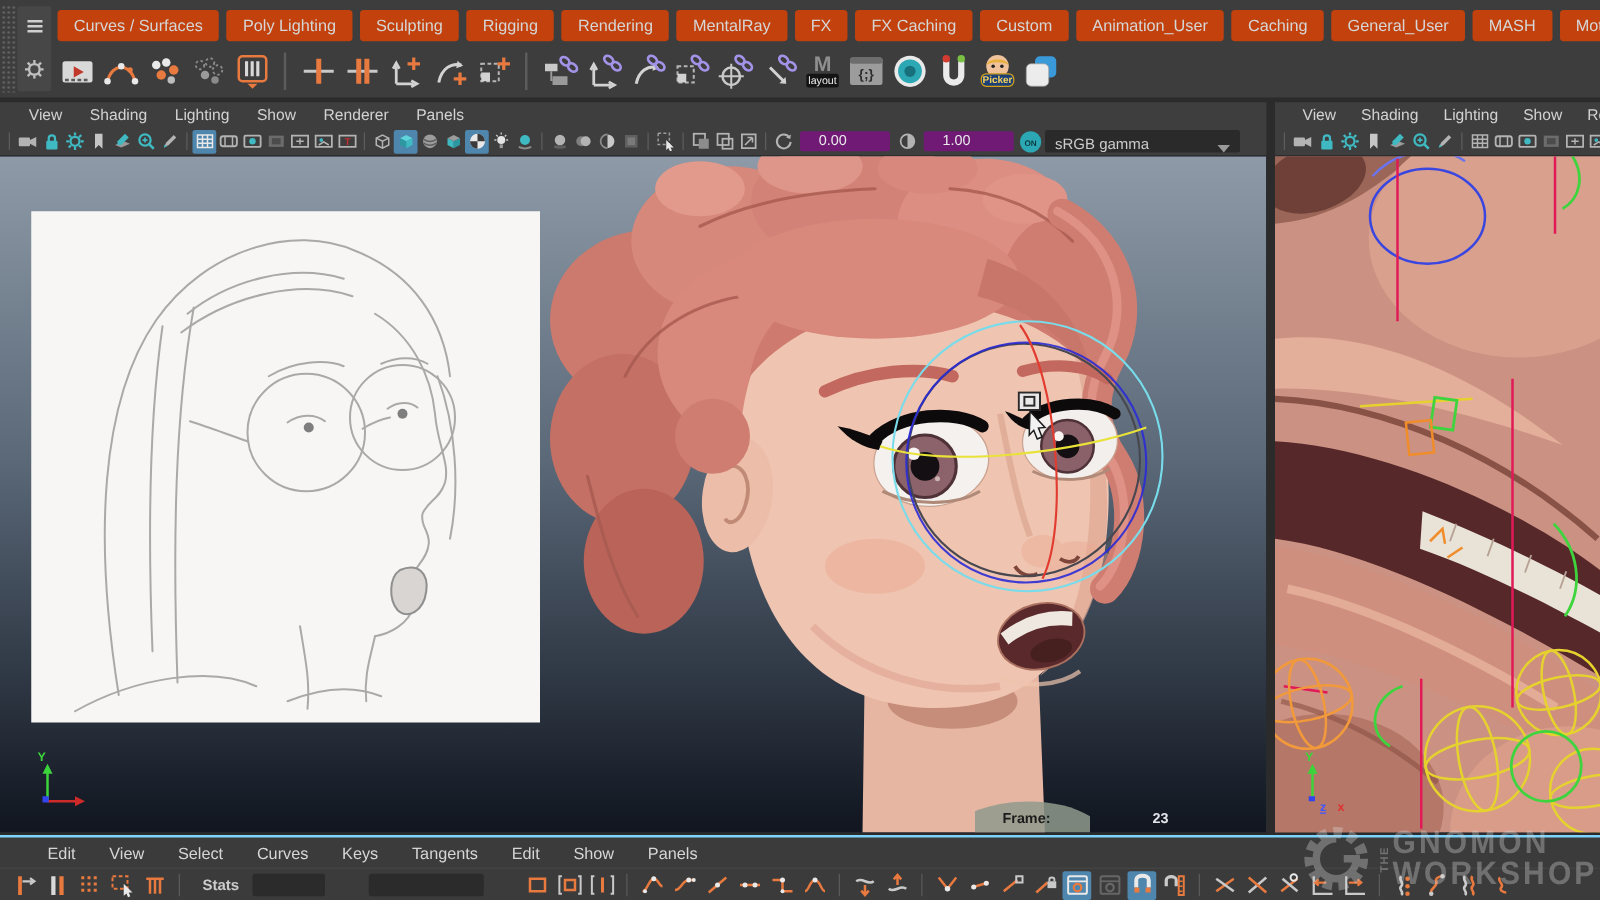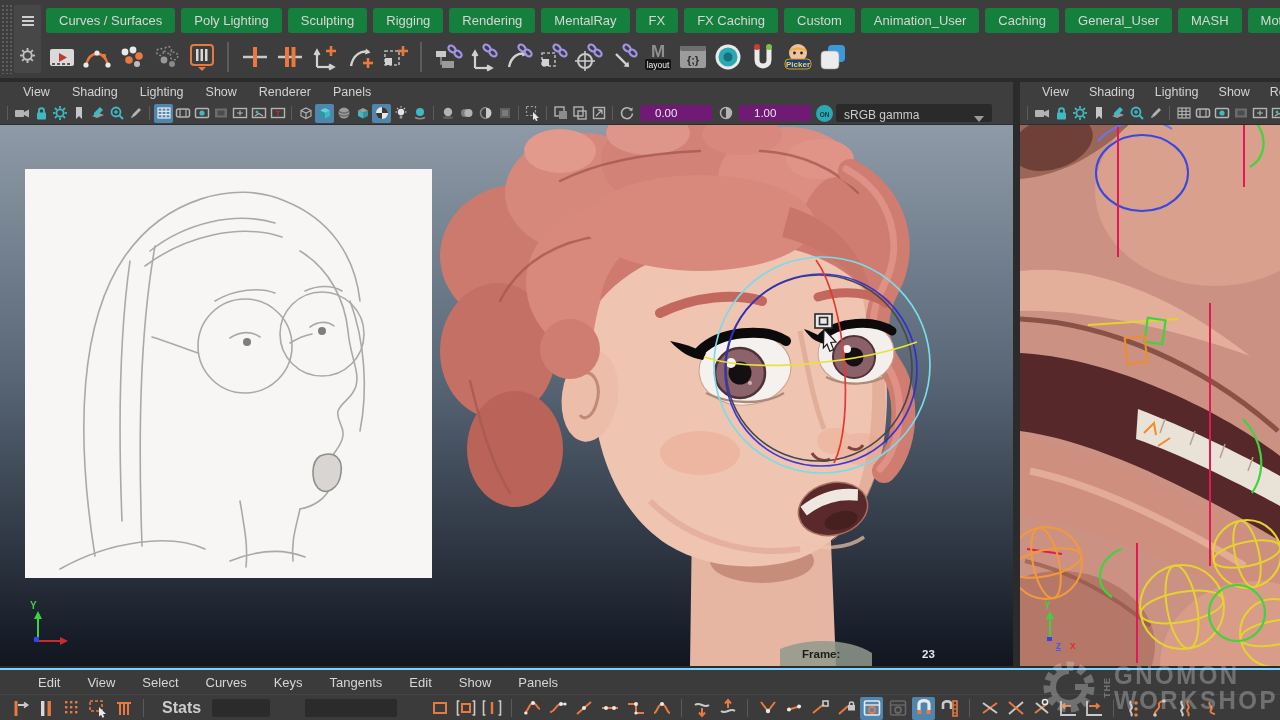--- a/index.html
+++ b/index.html
@@ -6,21 +6,21 @@
   .app{position:relative;width:1280px;height:720px;background:#2b2b2b;overflow:hidden;
        font-family:"Liberation Sans","DejaVu Sans",sans-serif;color:#d4d4d4;
        -webkit-user-select:none;user-select:none;}
   
   .topbar{position:absolute;left:0;top:0;width:1280px;height:78px;background:#3d3d3d;}
   .grip{position:absolute;left:1px;top:4px;width:12px;height:70px;
         background-image:radial-gradient(#5e5e5e 1px,transparent 1.2px);background-size:4px 4px;}
   .rail{position:absolute;left:14px;top:5px;width:27px;height:68px;background:#474747;border-radius:2px;
         display:flex;flex-direction:column;align-items:center;justify-content:space-between;padding:10px 0;box-sizing:border-box;}
   .menubar{position:absolute;left:46px;top:8px;display:flex;gap:6px;}
-  .mbtn{height:25px;line-height:25px;padding:0 13px;background:#15803d;border-radius:3px;
+  .mbtn{height:25px;line-height:25px;padding:0 13px;background:#c2410c;border-radius:3px;
         font-size:13px;color:#d6d6d6;white-space:nowrap;}
   .shelfrow{position:absolute;left:46px;top:40px;height:34px;display:flex;align-items:center;gap:4px;}
   .si{width:31px;height:31px;display:flex;align-items:center;justify-content:center;}
   .ssep{width:2px;height:30px;background:#5c5c5c;margin:0 6px;}
   
   .vp{position:absolute;top:82px;height:584px;background:#3e3e3e;}
   .vp.left{left:0;width:1013px;}
   .vp.right{left:1020px;width:260px;}
   .vpmenu{height:20px;display:flex;align-items:center;padding-left:12px;background:#3e3e3e;}
   .vpm{font-size:12.5px;color:#d2d2d2;padding:0 11px;white-space:nowrap;}
@@ -37,21 +37,21 @@
            border-right:5px solid transparent;border-top:6px solid #9a9a9a;}
   .vpcanvas{position:relative;height:541px;overflow:hidden;background:#1a2230;}
   
   .ge{position:absolute;left:0;top:668px;width:1280px;height:52px;background:#3b3b3b;border-top:2px solid #7dd3fc;box-sizing:border-box;}
   .gemenu{height:24px;display:flex;align-items:center;padding-left:38px;gap:27px;}
   .gem{font-size:13px;color:#d6d6d6;white-space:nowrap;}
   .getools{height:26px;display:flex;align-items:center;padding-left:8px;gap:3px;border-top:1px solid #454545;}
   .gi{width:23px;height:23px;display:flex;align-items:center;justify-content:center;border-radius:2px;flex:0 0 auto;}
   .gi.hl{background:#4f86ae;}
   .gsep{width:1px;height:18px;background:#5a5a5a;margin:0 5px;flex:0 0 auto;}
-  .stats{font-size:16px;font-weight:bold;color:#cccccc;margin:0 8px 0 10px;}
+  .stats{font-size:12px;font-weight:bold;color:#cccccc;margin:0 8px 0 10px;}
   .gfield{height:18px;background:#2b2b2b;border-radius:2px;flex:0 0 auto;}
   
   .watermark{position:absolute;right:2px;bottom:3px;display:flex;align-items:center;opacity:.34;z-index:50;pointer-events:none;}
   .wm-the{font-size:9px;font-weight:bold;color:#d8d8d8;letter-spacing:1px;writing-mode:vertical-rl;
           transform:rotate(180deg);margin:0 2px 0 4px;line-height:9px;}
   .wm-text{font-weight:bold;color:#d8d8d8;font-size:24px;line-height:23px;letter-spacing:2.5px;transform:scaleY(1.08);}
   .cursor{position:absolute;left:814px;top:313px;z-index:60;pointer-events:none;}
   svg{display:block;}
 </style>
 </head>

